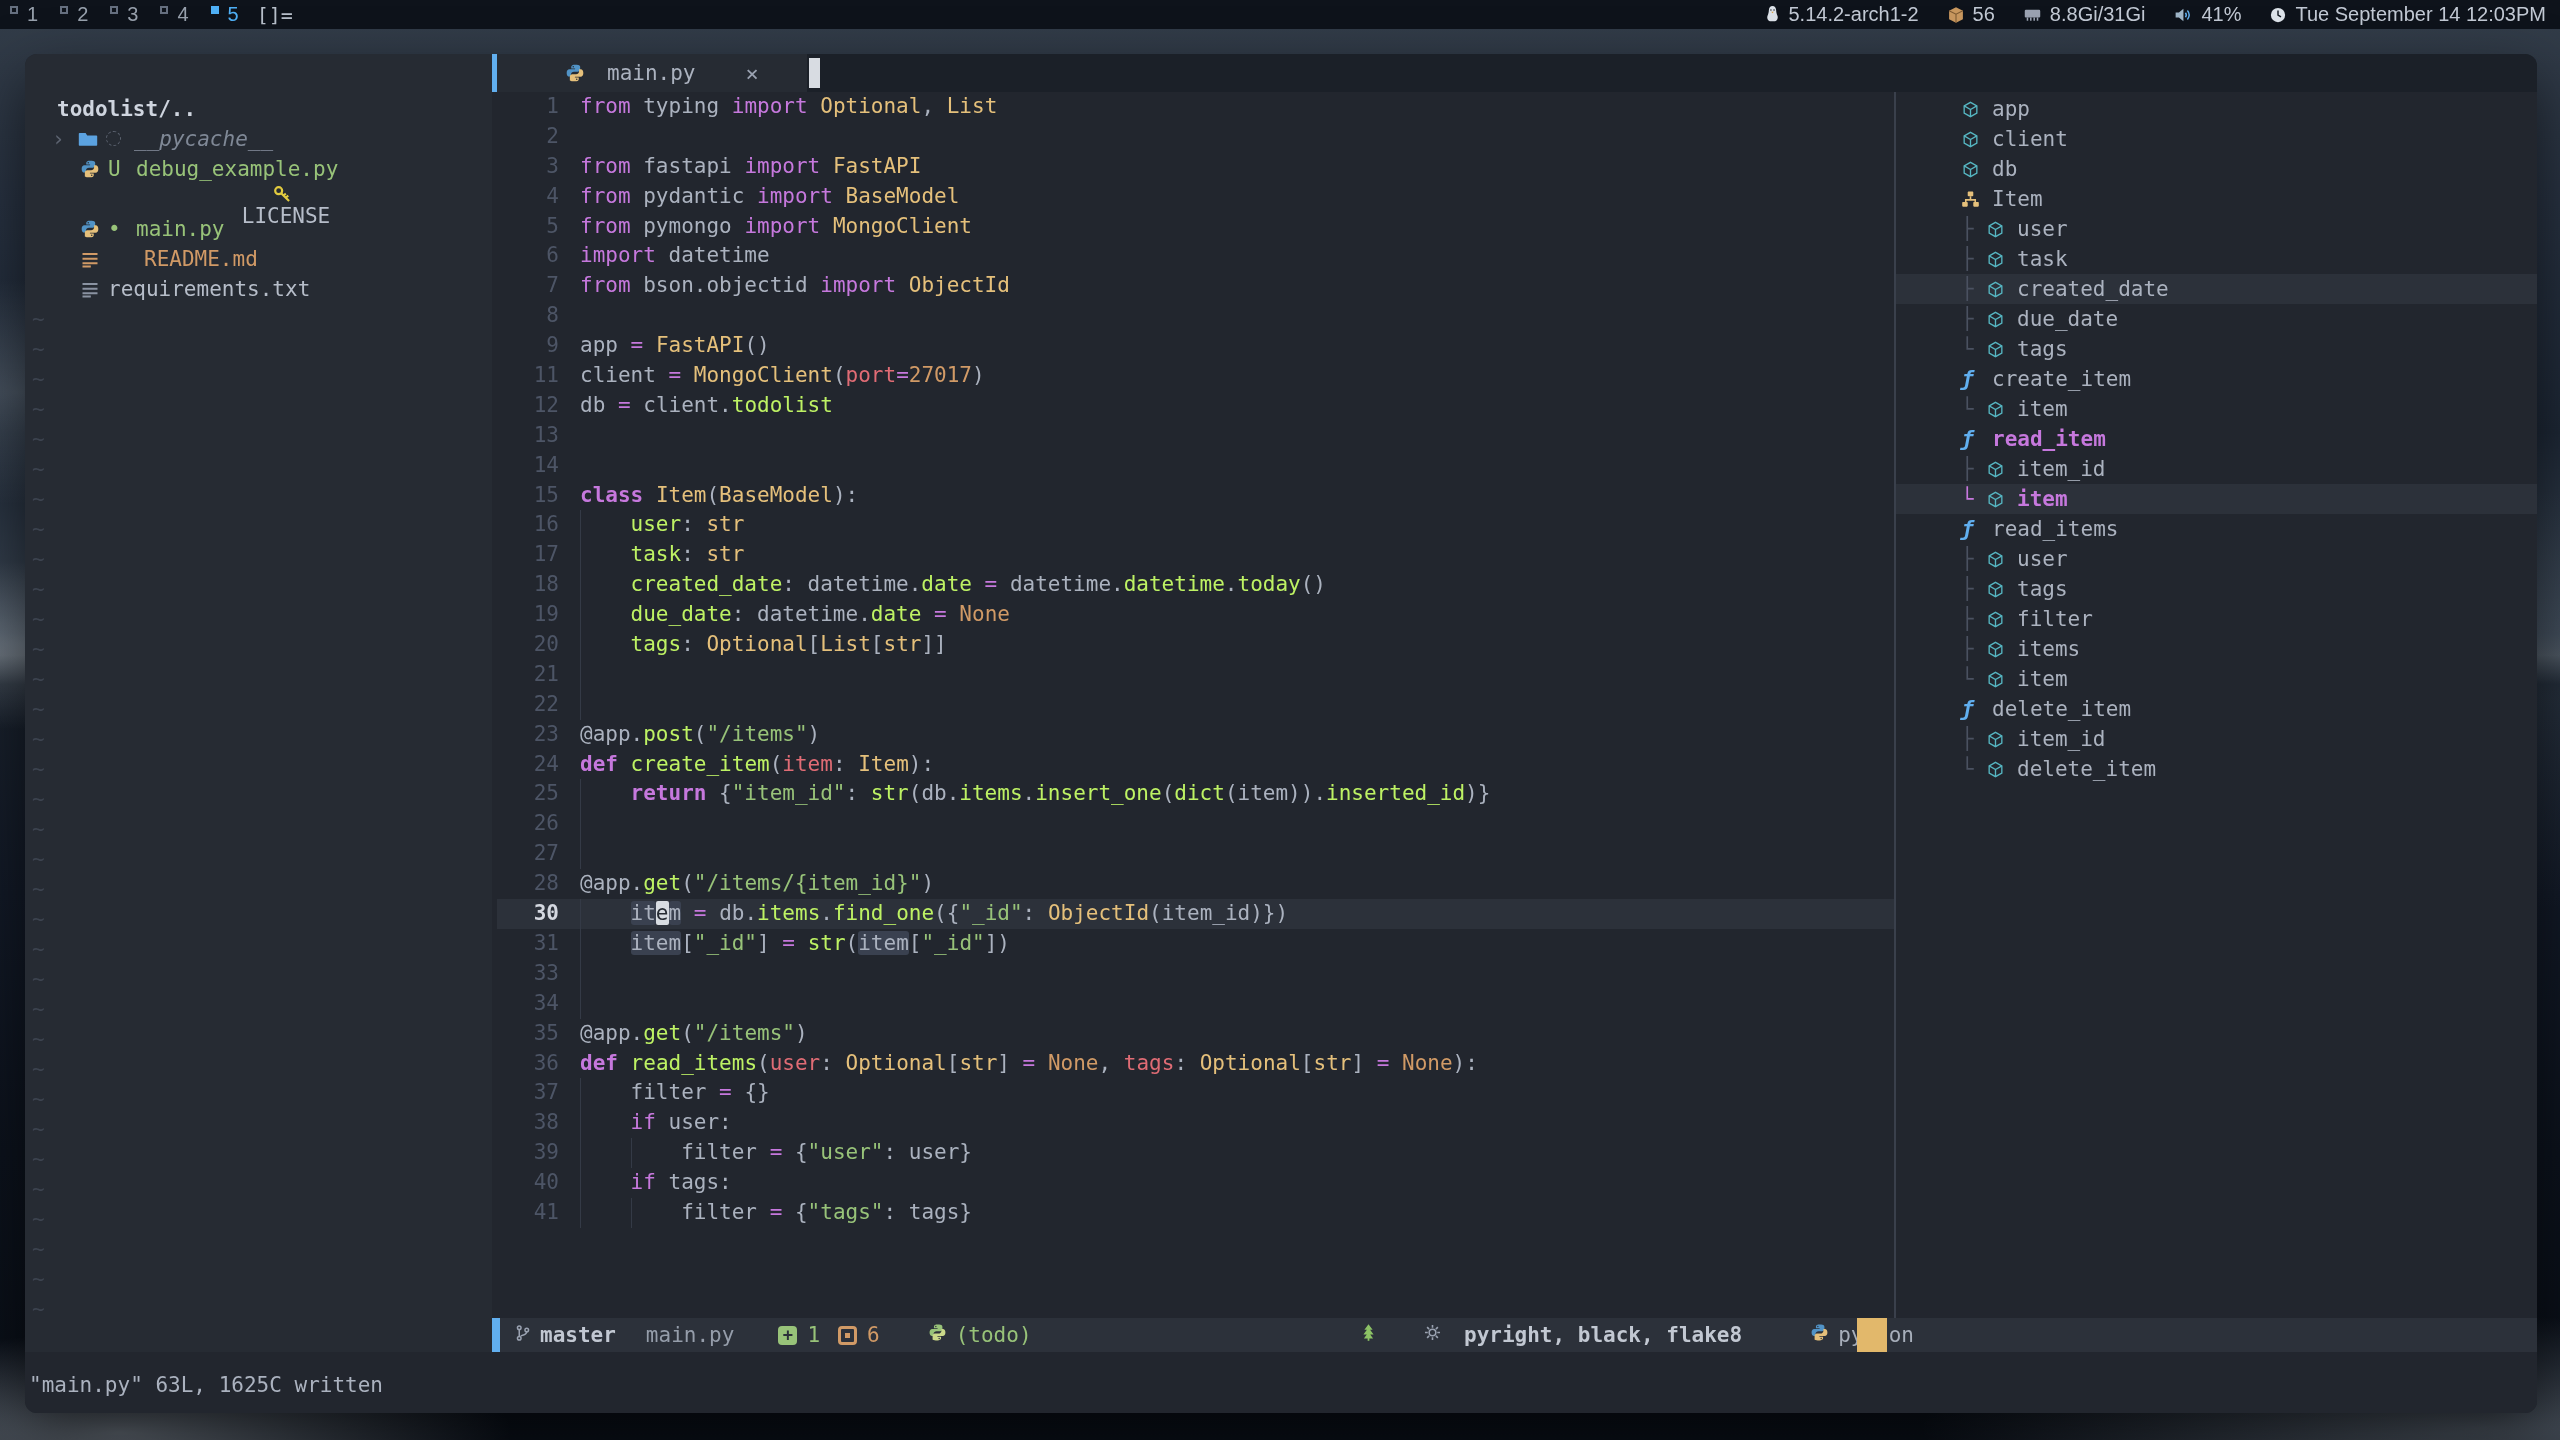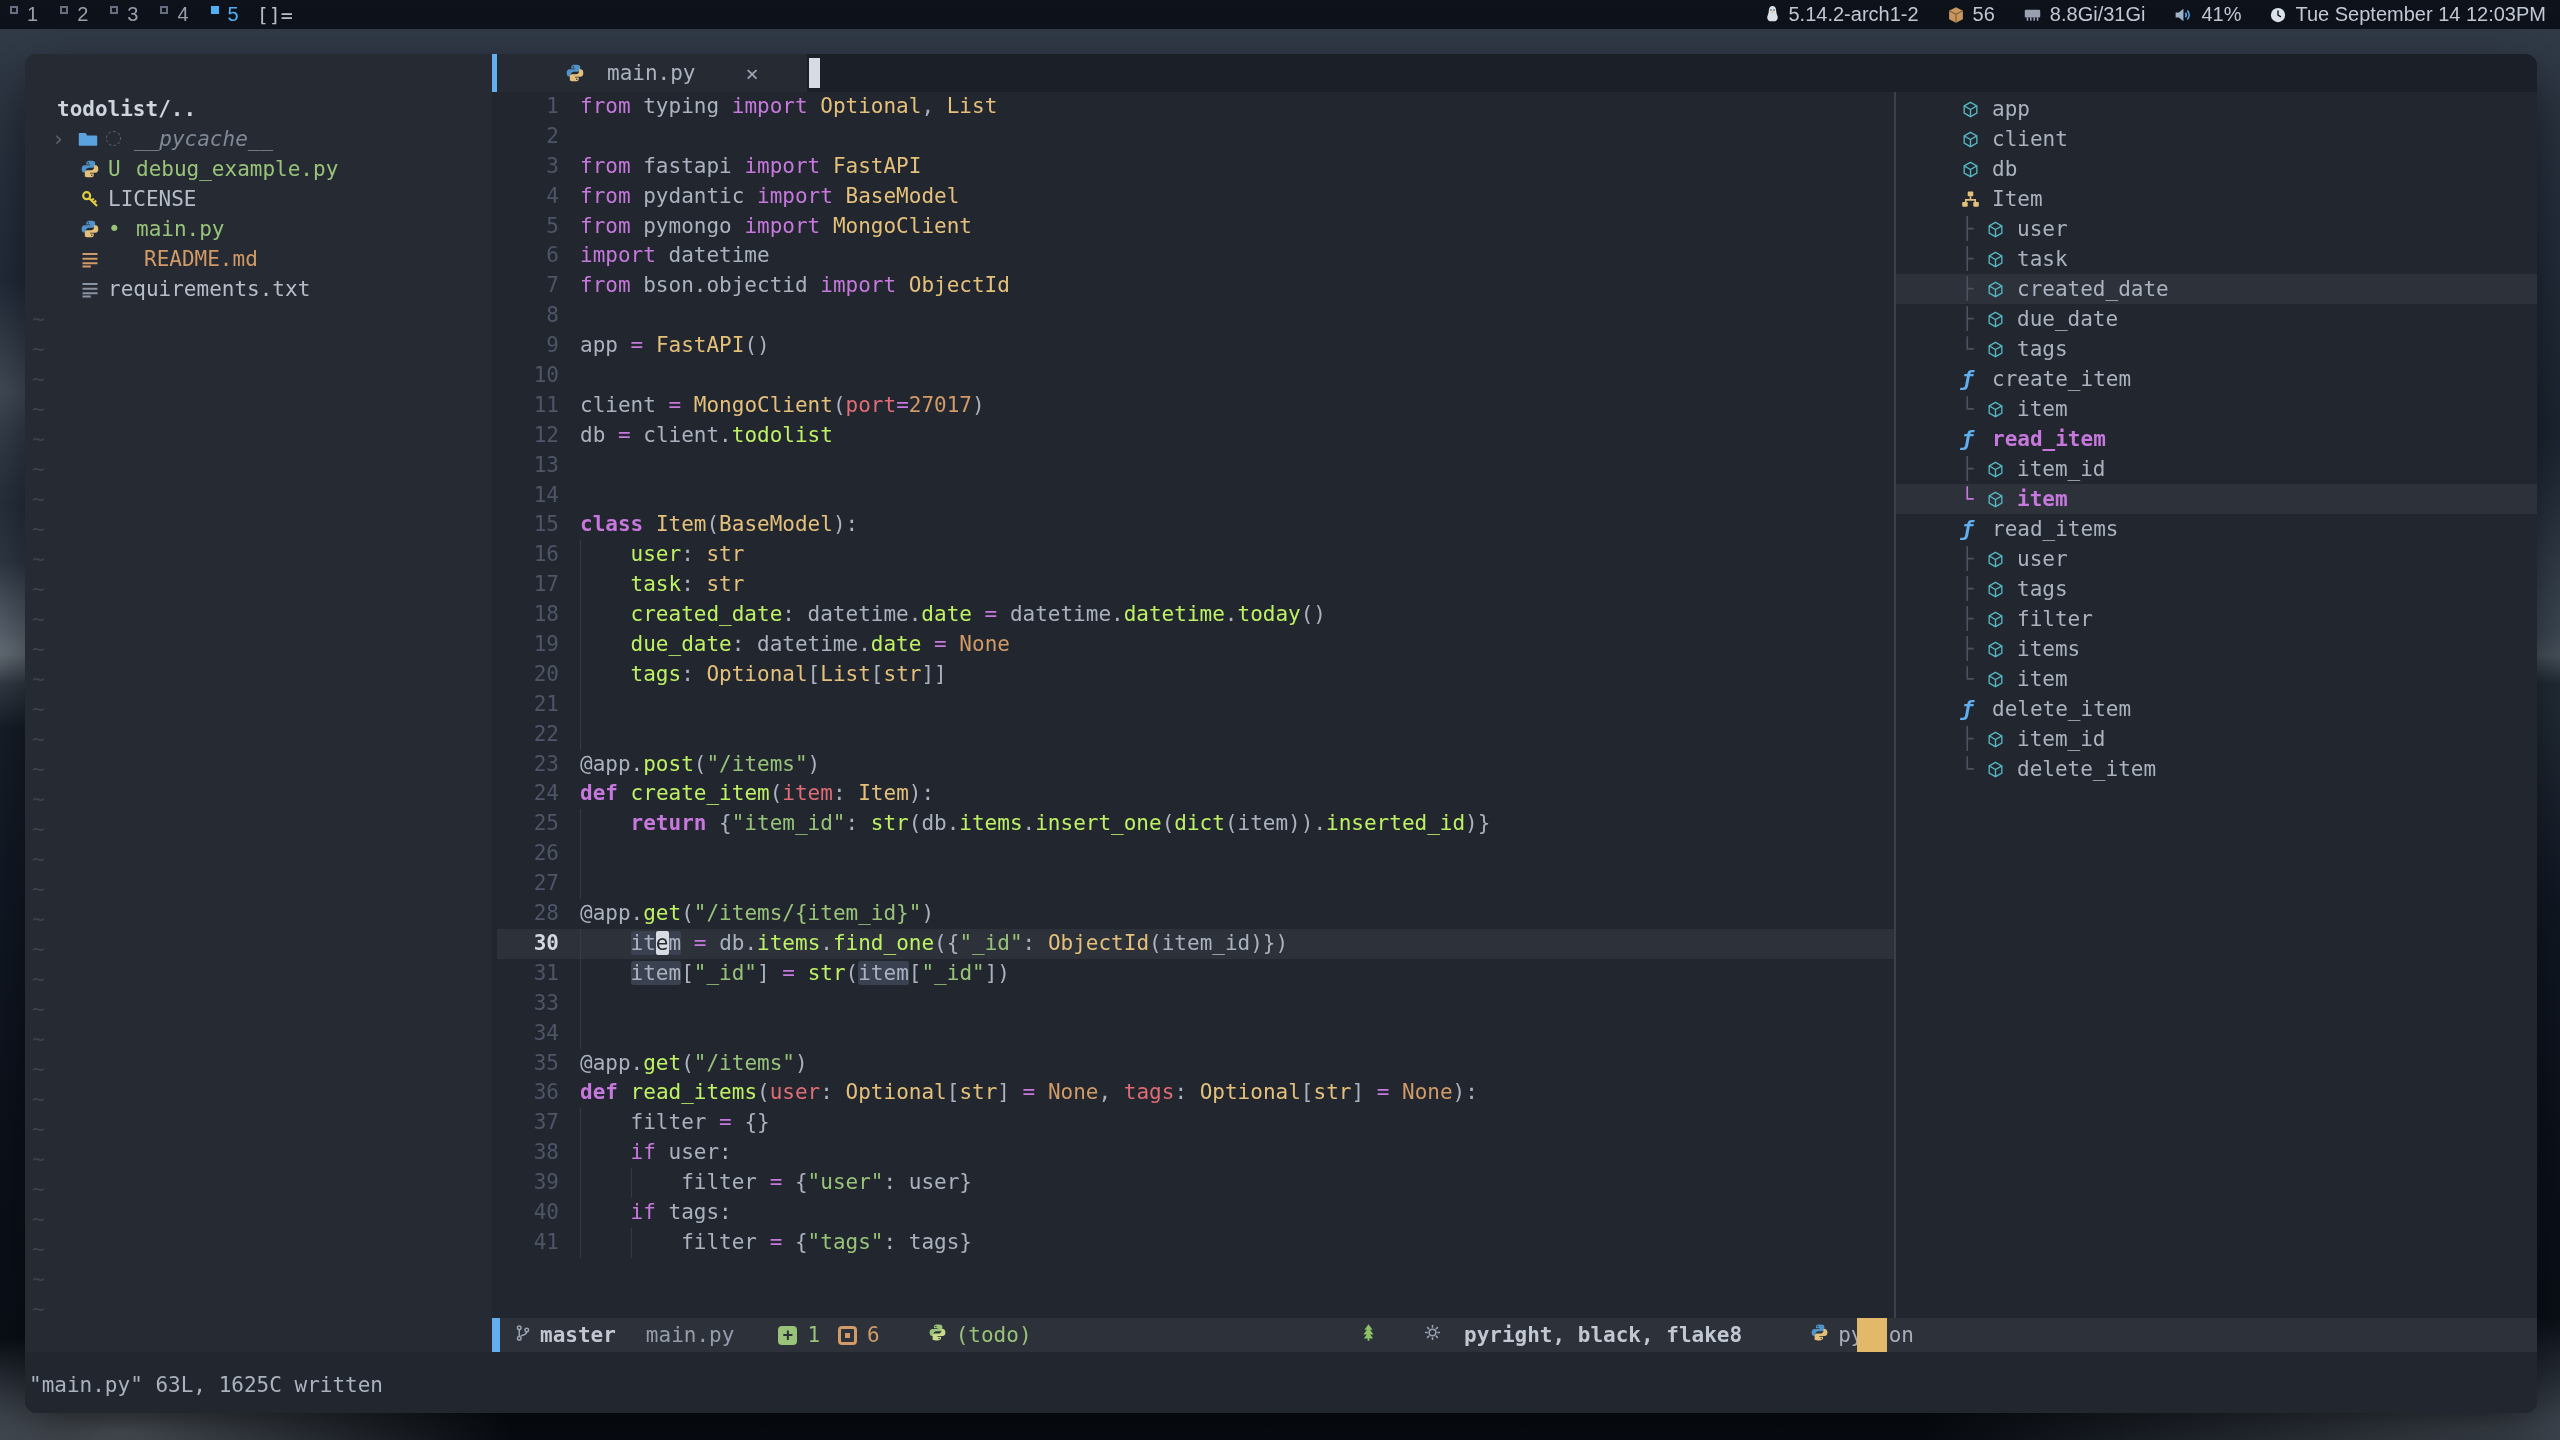--- a/index.html
+++ b/index.html
@@ -190,21 +190,21 @@
   <div class="filetree">
     <div class="ft-rows" id="ft-rows">
         <div class="ft-row ft-root">todolist/..</div>
         <div class="ft-row" style="padding-left: 27px;"><span class="ft-arrow">›</span><span class="ft-cell-icon"><span style="display: inline-flex; align-items: center;"><svg width="20" height="16" viewBox="0 0 24 20">
                 <path d="M1.5 2.5h7.5l2 3h11.5a1 1 0 011 1v11a1 1 0 01-1 1h-21a1 1 0 01-1-1v-14a1 1 0 011-1z" fill="#5ba2e0"></path>
               </svg></span></span><span class="ft-mark"><span class="dashcircle"></span></span><span class="ft-name dir">__pycache__</span></div>
         <div class="ft-row" style="padding-left: 55px;"><span class="ft-cell-icon"><span style="display: inline-flex; align-items: center;"><svg width="20" height="20" viewBox="0 0 24 24">
         <path fill="#5193c6" d="M11.9 2c-2.3 0-4.4.6-4.4 2.6v2.1h4.6v.9H5.3C3.3 7.6 2 9.3 2 11.9s1.2 4.4 3.2 4.4h1.9v-2.5c0-1.9 1.7-3.3 3.6-3.3h4.6c1.6 0 2.9-1.3 2.9-2.9V4.6C18.2 2.9 16.3 2 14.2 2h-2.3zm-2 1.5c.5 0 .9.4.9.9s-.4.9-.9.9-.9-.4-.9-.9.4-.9.9-.9z"></path>
         <path fill="#e5c07b" d="M12.1 22c2.3 0 4.4-.6 4.4-2.6v-2.1h-4.6v-.9h6.8c2 0 3.3-1.7 3.3-4.4s-1.2-4.4-3.2-4.4h-1.9v2.5c0 1.9-1.7 3.3-3.6 3.3H8.7c-1.6 0-2.9 1.3-2.9 2.9v4.8C5.8 21.1 7.7 22 9.8 22h2.3zm2-1.5c-.5 0-.9-.4-.9-.9s.4-.9.9-.9.9.4.9.9-.4.9-.9.9z"></path>
               </svg></span></span><span class="ft-git">U</span><span class="ft-name green">debug_example.py</span></div>
-        <div class="ft-row" style="padding-left: 55px;"><span class="ft-cell-icon"><span style="display: inline-flex; align-items: center;"><svg width="20" height="20" viewBox="0 0 24 24" fill="none" stroke="#e2cb3f" stroke-width="2.6">
+        <div class="ft-row" style="padding-left: 55px; flex-direction: column;"><span class="ft-cell-icon"><span style="display: inline-flex; align-items: center;"><svg width="20" height="20" viewBox="0 0 24 24" fill="none" stroke="#e2cb3f" stroke-width="2.6">
         <circle cx="8" cy="8" r="4.2"></circle>
                 <path d="M11 11l9.5 9.5M16.5 16.5l3-2.5M13.8 13.8l2.8-2.3"></path>
               </svg></span></span><span class="ft-name plain">LICENSE</span></div>
         <div class="ft-row" style="padding-left: 55px;"><span class="ft-cell-icon"><span style="display: inline-flex; align-items: center;"><svg width="20" height="20" viewBox="0 0 24 24">
         <path fill="#5193c6" d="M11.9 2c-2.3 0-4.4.6-4.4 2.6v2.1h4.6v.9H5.3C3.3 7.6 2 9.3 2 11.9s1.2 4.4 3.2 4.4h1.9v-2.5c0-1.9 1.7-3.3 3.6-3.3h4.6c1.6 0 2.9-1.3 2.9-2.9V4.6C18.2 2.9 16.3 2 14.2 2h-2.3zm-2 1.5c.5 0 .9.4.9.9s-.4.9-.9.9-.9-.4-.9-.9.4-.9.9-.9z"></path>
         <path fill="#e5c07b" d="M12.1 22c2.3 0 4.4-.6 4.4-2.6v-2.1h-4.6v-.9h6.8c2 0 3.3-1.7 3.3-4.4s-1.2-4.4-3.2-4.4h-1.9v2.5c0 1.9-1.7 3.3-3.6 3.3H8.7c-1.6 0-2.9 1.3-2.9 2.9v4.8C5.8 21.1 7.7 22 9.8 22h2.3zm2-1.5c-.5 0-.9-.4-.9-.9s.4-.9.9-.9.9.4.9.9-.4.9-.9.9z"></path>
               </svg></span></span><span class="ft-git">•</span><span class="ft-name green">main.py</span></div>
         <div class="ft-row" style="padding-left: 55px; gap: 36px;"><span class="ft-cell-icon"><span style="display: inline-flex; align-items: center;"><svg width="20" height="17" viewBox="0 0 24 20" stroke="#d19a66" stroke-width="2.4">
                 <path d="M3 3.5h18M3 9h18M3 14.5h18M3 18.5h10" fill="none"></path>
               </svg></span></span><span class="ft-name orange">README.md</span></div>
@@ -269,21 +269,20 @@
   <div class="editor" id="editor">
       <div class="ed-row"><span class="ln">1</span><span class="code"><span class="c-k">from</span><span class="c-d"> typing </span><span class="c-k">import</span><span class="c-d"> </span><span class="c-t">Optional</span><span class="c-d">, </span><span class="c-t">List</span></span></div>
       <div class="ed-row"><span class="ln">2</span><span class="code"></span></div>
       <div class="ed-row"><span class="ln">3</span><span class="code"><span class="c-k">from</span><span class="c-d"> fastapi </span><span class="c-k">import</span><span class="c-d"> </span><span class="c-t">FastAPI</span></span></div>
       <div class="ed-row"><span class="ln">4</span><span class="code"><span class="c-k">from</span><span class="c-d"> pydantic </span><span class="c-k">import</span><span class="c-d"> </span><span class="c-t">BaseModel</span></span></div>
       <div class="ed-row"><span class="ln">5</span><span class="code"><span class="c-k">from</span><span class="c-d"> pymongo </span><span class="c-k">import</span><span class="c-d"> </span><span class="c-t">MongoClient</span></span></div>
       <div class="ed-row"><span class="ln">6</span><span class="code"><span class="c-k">import</span><span class="c-d"> datetime</span></span></div>
       <div class="ed-row"><span class="ln">7</span><span class="code"><span class="c-k">from</span><span class="c-d"> bson.objectid </span><span class="c-k">import</span><span class="c-d"> </span><span class="c-t">ObjectId</span></span></div>
       <div class="ed-row"><span class="ln">8</span><span class="code"></span></div>
       <div class="ed-row"><span class="ln">9</span><span class="code"><span class="c-d">app </span><span class="c-e">=</span><span class="c-d"> </span><span class="c-t">FastAPI</span><span class="c-d">()</span></span></div>
-      <div class="ed-row"><span class="ln">10</span><span class="code"></span></div>
       <div class="ed-row"><span class="ln">11</span><span class="code"><span class="c-d">client </span><span class="c-e">=</span><span class="c-d"> </span><span class="c-t">MongoClient</span><span class="c-d">(</span><span class="c-p">port</span><span class="c-e">=</span><span class="c-n">27017</span><span class="c-d">)</span></span></div>
       <div class="ed-row"><span class="ln">12</span><span class="code"><span class="c-d">db </span><span class="c-e">=</span><span class="c-d"> client.</span><span class="c-f">todolist</span></span></div>
       <div class="ed-row"><span class="ln">13</span><span class="code"></span></div>
       <div class="ed-row"><span class="ln">14</span><span class="code"></span></div>
       <div class="ed-row"><span class="ln">15</span><span class="code"><span class="c-kb">class</span><span class="c-d"> </span><span class="c-t">Item</span><span class="c-d">(</span><span class="c-t">BaseModel</span><span class="c-d">):</span></span></div>
       <div class="ed-row"><span class="ln">16</span><span class="code"><span class="c-g">    </span><span class="c-f">user</span><span class="c-d">: </span><span class="c-t">str</span></span></div>
       <div class="ed-row"><span class="ln">17</span><span class="code"><span class="c-g">    </span><span class="c-f">task</span><span class="c-d">: </span><span class="c-t">str</span></span></div>
       <div class="ed-row"><span class="ln">18</span><span class="code"><span class="c-g">    </span><span class="c-f">created_date</span><span class="c-d">: datetime.</span><span class="c-f">date</span><span class="c-d"> </span><span class="c-e">=</span><span class="c-d"> datetime.</span><span class="c-f">datetime</span><span class="c-d">.</span><span class="c-f">today</span><span class="c-d">()</span></span></div>
       <div class="ed-row"><span class="ln">19</span><span class="code"><span class="c-g">    </span><span class="c-f">due_date</span><span class="c-d">: datetime.</span><span class="c-f">date</span><span class="c-d"> </span><span class="c-e">=</span><span class="c-d"> </span><span class="c-n">None</span></span></div>
       <div class="ed-row"><span class="ln">20</span><span class="code"><span class="c-g">    </span><span class="c-f">tags</span><span class="c-d">: </span><span class="c-t">Optional</span><span class="c-d">[</span><span class="c-t">List</span><span class="c-d">[</span><span class="c-t">str</span><span class="c-d">]]</span></span></div>

